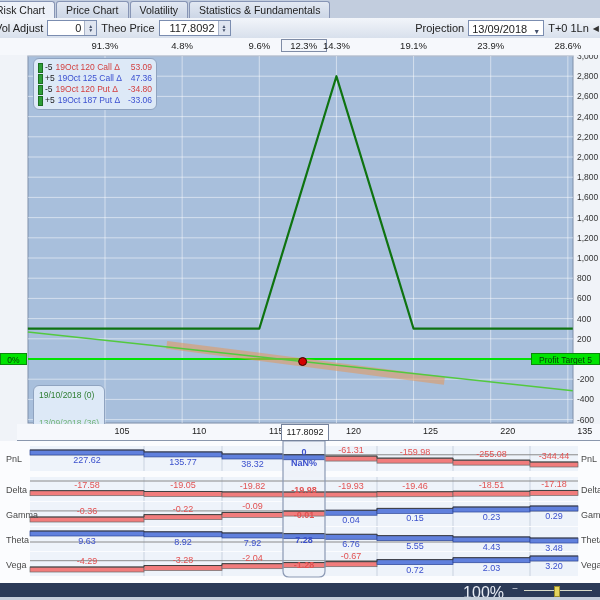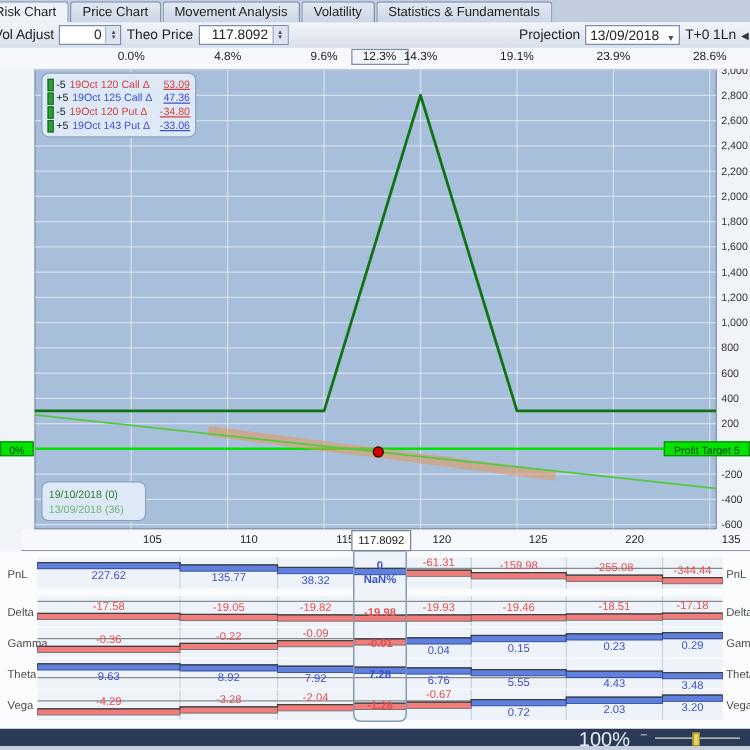--- a/index.html
+++ b/index.html
@@ -32,22 +32,22 @@
   .pct{position:absolute;top:2px;width:44px;text-align:center;font-size:9.5px;color:#222;}
   .pct.boxed{border:1px solid #7f8ca6;background:#f2f5fa;top:1px;}
   
   #chart-svg{position:absolute;left:0;top:55px;}
   #legend-box{position:absolute;left:33px;top:58px;width:124px;background:#dde9f7;
               border:1px solid #8fa3c0;border-radius:6px;padding:3px 4px;box-sizing:border-box;}
   .leg-row{display:flex;align-items:center;font-size:8.5px;line-height:11px;white-space:nowrap;}
   .leg-mark{width:3px;height:8px;background:#2e9e38;border:1px solid #1c6e22;margin-right:2px;flex:none;}
   .leg-qty{color:#222;margin-right:3px;}
   .leg-desc{flex:1;}
-  .leg-val{text-align:right;text-decoration:underline;}
-  #date-box{position:absolute;left:33px;top:385px;width:84px;background:#dde9f7;
+  .leg-val{text-align:right;}
+  #date-box{position:absolute;left:33px;top:385px;width:72px;background:#dde9f7;
             border:1px solid #8fa3c0;border-radius:6px;padding:3px 5px;box-sizing:border-box;}
   .date-row{font-size:8.5px;line-height:12px;white-space:nowrap;}
   .zero-label{position:absolute;height:12px;background:#00e400;border:1px solid #0a8a0a;color:#073807;
               font-size:8.5px;line-height:12px;text-align:center;box-sizing:border-box;}
   #zero-left{left:0;top:353px;width:27px;}
   #profit-target{left:531px;top:353px;width:69px;white-space:nowrap;overflow:hidden;}
   
   #xaxis-row{position:absolute;left:17px;top:424px;width:600px;height:16px;background:#f6f8fc;
              border-bottom:1px solid #8a97ad;}
   .xtick{position:absolute;top:2px;width:44px;text-align:center;font-size:9px;color:#222;}
@@ -65,21 +65,20 @@
   text{font-family:"Liberation Sans",sans-serif;}
 </style>
 </head>
 <body>
 
 <div id="app">
 
   <div id="tabbar">
     <div class="tab active" style="margin-left:-14px">Risk Chart</div>
     <div class="tab">Price Chart</div>
-    <div class="tab">Movement Analysis</div>
     <div class="tab">Volatility</div>
     <div class="tab">Statistics &amp; Fundamentals</div>
   </div>
 
   <div id="toolbar">
     <span class="lbl" style="margin-left:-5px">Vol Adjust</span>
     <span class="spinbox">
       <span class="spinval" style="min-width:30px">0</span>
       <span class="spinarrows">
           <span>▲</span>
@@ -99,21 +98,21 @@
       <span class="combo">
         <span>13/09/2018</span>
         <span class="caret">▼</span>
       </span>
       <span id="tplus">T+0 1Ln</span>
       <span id="nav-arrow">◀</span>
     </span>
   </div>
 
   <div id="percent-row">
-      <span class="pct" style="left: 83px;">0.0%</span>
+      <span class="pct" style="left: 83px;">91.3%</span>
       <span class="pct" style="left: 160.143px;">4.8%</span>
       <span class="pct" style="left: 237.286px;">9.6%</span>
       <span class="pct boxed" style="left: 280.628px;">12.3%</span>
       <span class="pct" style="left: 314.429px;">14.3%</span>
       <span class="pct" style="left: 391.572px;">19.1%</span>
       <span class="pct" style="left: 468.715px;">23.9%</span>
       <span class="pct" style="left: 545.858px;">28.6%</span>
     </div>
 
   <svg id="chart-svg" width="600" height="369">
@@ -183,31 +182,31 @@
       </div>
       <div class="leg-row">
         <span class="leg-mark"></span>
         <span class="leg-qty">-5</span>
         <span class="leg-desc" style="color: rgb(211, 64, 64);">19Oct 120 Put Δ</span>
         <span class="leg-val" style="color: rgb(211, 64, 64);">-34.80</span>
       </div>
       <div class="leg-row">
         <span class="leg-mark"></span>
         <span class="leg-qty">+5</span>
-        <span class="leg-desc" style="color: rgb(59, 79, 208);">19Oct 143 Put Δ</span>
+        <span class="leg-desc" style="color: rgb(59, 79, 208);">19Oct 187 Put Δ</span>
         <span class="leg-val" style="color: rgb(59, 79, 208);">-33.06</span>
       </div>
     </div>
 
   <div id="zero-left" class="zero-label">0%</div>
   <div id="profit-target" class="zero-label">Profit Target 5</div>
 
   <div id="date-box">
       <div class="date-row" style="color: rgb(46, 125, 50);">19/10/2018 (0)</div>
-      <div class="date-row" style="color: rgb(116, 180, 122);">13/09/2018 (36)</div>
+      <div class="date-row" style="color: rgb(116, 180, 122); margin-top: 16px;">13/09/2018 (36)</div>
     </div>
 
   <div id="xaxis-row">
       <span class="xtick" style="left: 83px;">105</span>
       <span class="xtick" style="left: 160.143px;">110</span>
       <span class="xtick" style="left: 237.286px;">115</span>
       <span class="xtick" style="left: 314.429px;">120</span>
       <span class="xtick" style="left: 391.572px;">125</span>
       <span class="xtick" style="left: 468.715px;">220</span>
       <span class="xtick" style="left: 545.858px;">135</span>

